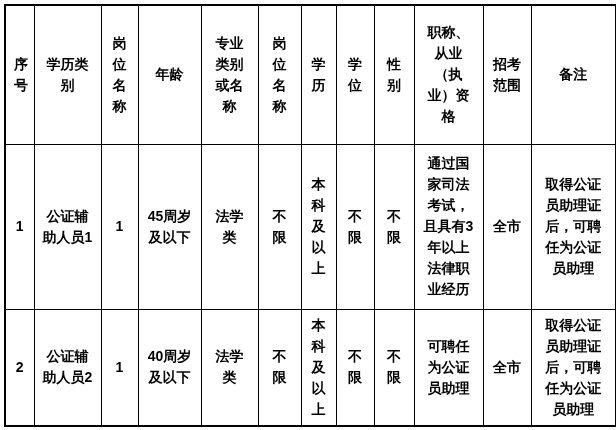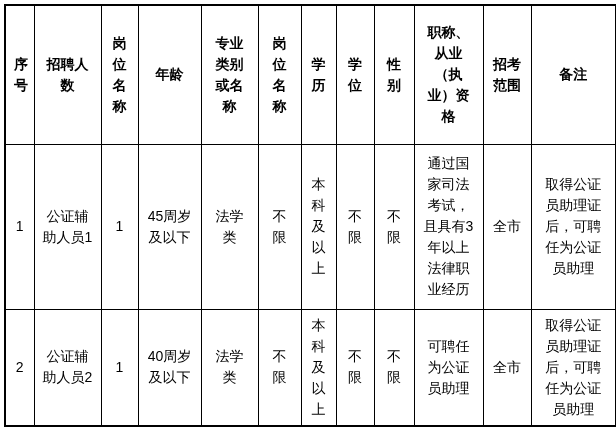--- a/index.html
+++ b/index.html
@@ -35,21 +35,21 @@
     font-size: 14px;
     line-height: 21px;
     color: #000000;
     word-break: break-all;
     overflow: hidden;
   }
   table.grid th {
     font-weight: bold;
   }
   table.grid td {
-    font-weight: normal;
+    font-weight: bold;
   }
   tr.hdr  { height: 139px; }
   tr.row1 { height: 165px; }
   tr.row2 { height: 117px; }
   col.c0  { width: 29px; }
   col.c1  { width: 67px; }
   col.c2  { width: 37px; }
   col.c3  { width: 63px; }
   col.c4  { width: 57px; }
   col.c5  { width: 43px; }
@@ -75,21 +75,21 @@
         <col class="c6">
         <col class="c7">
       <col class="c8">
         <col class="c9">
         <col class="c10">
         <col class="c11">
     </colgroup>
     <thead>
       <tr class="hdr">
         <th>序号</th>
-        <th>招聘人数</th>
+        <th>学历类别</th>
         <th>岗位名称</th>
         <th>年龄</th>
         <th>专业类别或名称</th>
         <th>岗位名称</th>
         <th>学历</th>
         <th>学位</th>
         <th>性别</th>
         <th>职称、从业（执业）资格</th>
         <th>招考范围</th>
         <th>备注</th>

